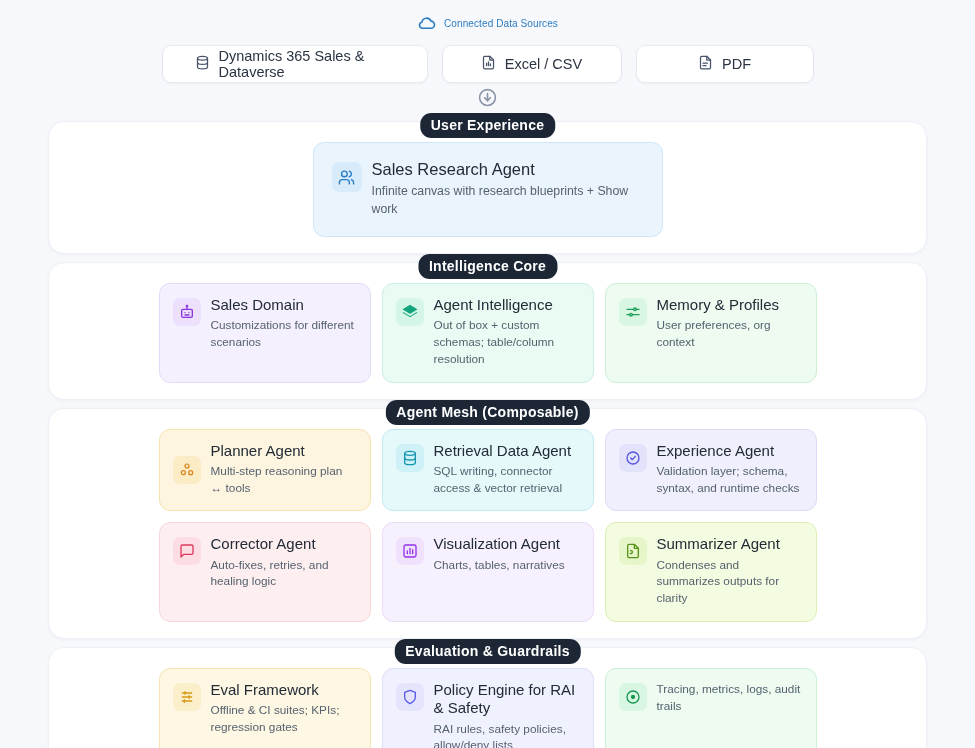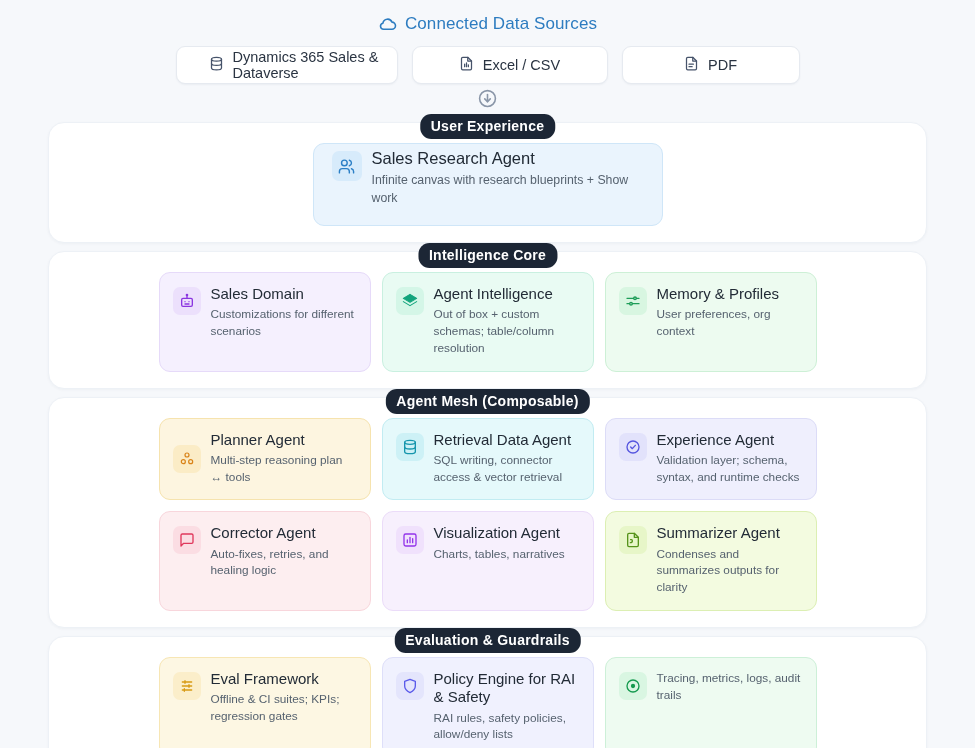--- a/index.html
+++ b/index.html
@@ -16,21 +16,21 @@
   
   .ds-header {
     display: flex;
     align-items: center;
     justify-content: center;
     gap: 8px;
     padding-top: 14px;
   }
   .ds-header .cloud-ic { display: flex; align-items: center; }
   .ds-title {
-    font-size: 17px;
+    font-size: 10px;
     color: #2d7cc0;
     letter-spacing: .1px;
   }
 
   .ds-row {
     display: flex;
     justify-content: center;
     gap: 14px;
     margin-top: 12px;
   }
@@ -40,22 +40,22 @@
     border-radius: 9px;
     height: 38px;
     display: flex;
     align-items: center;
     justify-content: center;
     gap: 9px;
     box-shadow: 0 1px 2px rgba(20,40,70,.05);
     color: #2a3442;
     font-size: 14.5px;
   }
-  .ds-chip.w1 { width: 222px; padding-left: 32px; }
-  .ds-chip.w2 { width: 196px; }
+  .ds-chip.w1 { width: 266px; padding-left: 32px; }
+  .ds-chip.w2 { width: 180px; }
   .ds-chip.w3 { width: 178px; }
   .ds-chip svg { flex: none; }
 
   .arrow-wrap {
     display: flex;
     justify-content: center;
     margin-top: 5px;
   }
 
   
@@ -101,21 +101,21 @@
     width: 212px;
     border-radius: 11px;
     border: 1px solid transparent;
     padding: 12px 13px 14px 13px;
     display: flex;
     gap: 10px;
     align-items: flex-start;
   }
   .card.hero {
     width: 350px;
-    padding: 4px 18px 18px 18px;
+    padding: 16px 18px 18px 18px;
   }
   .card-ic {
     width: 28px;
     height: 28px;
     border-radius: 7px;
     display: flex;
     align-items: center;
     justify-content: center;
     flex: none;
     margin-top: 2px;

